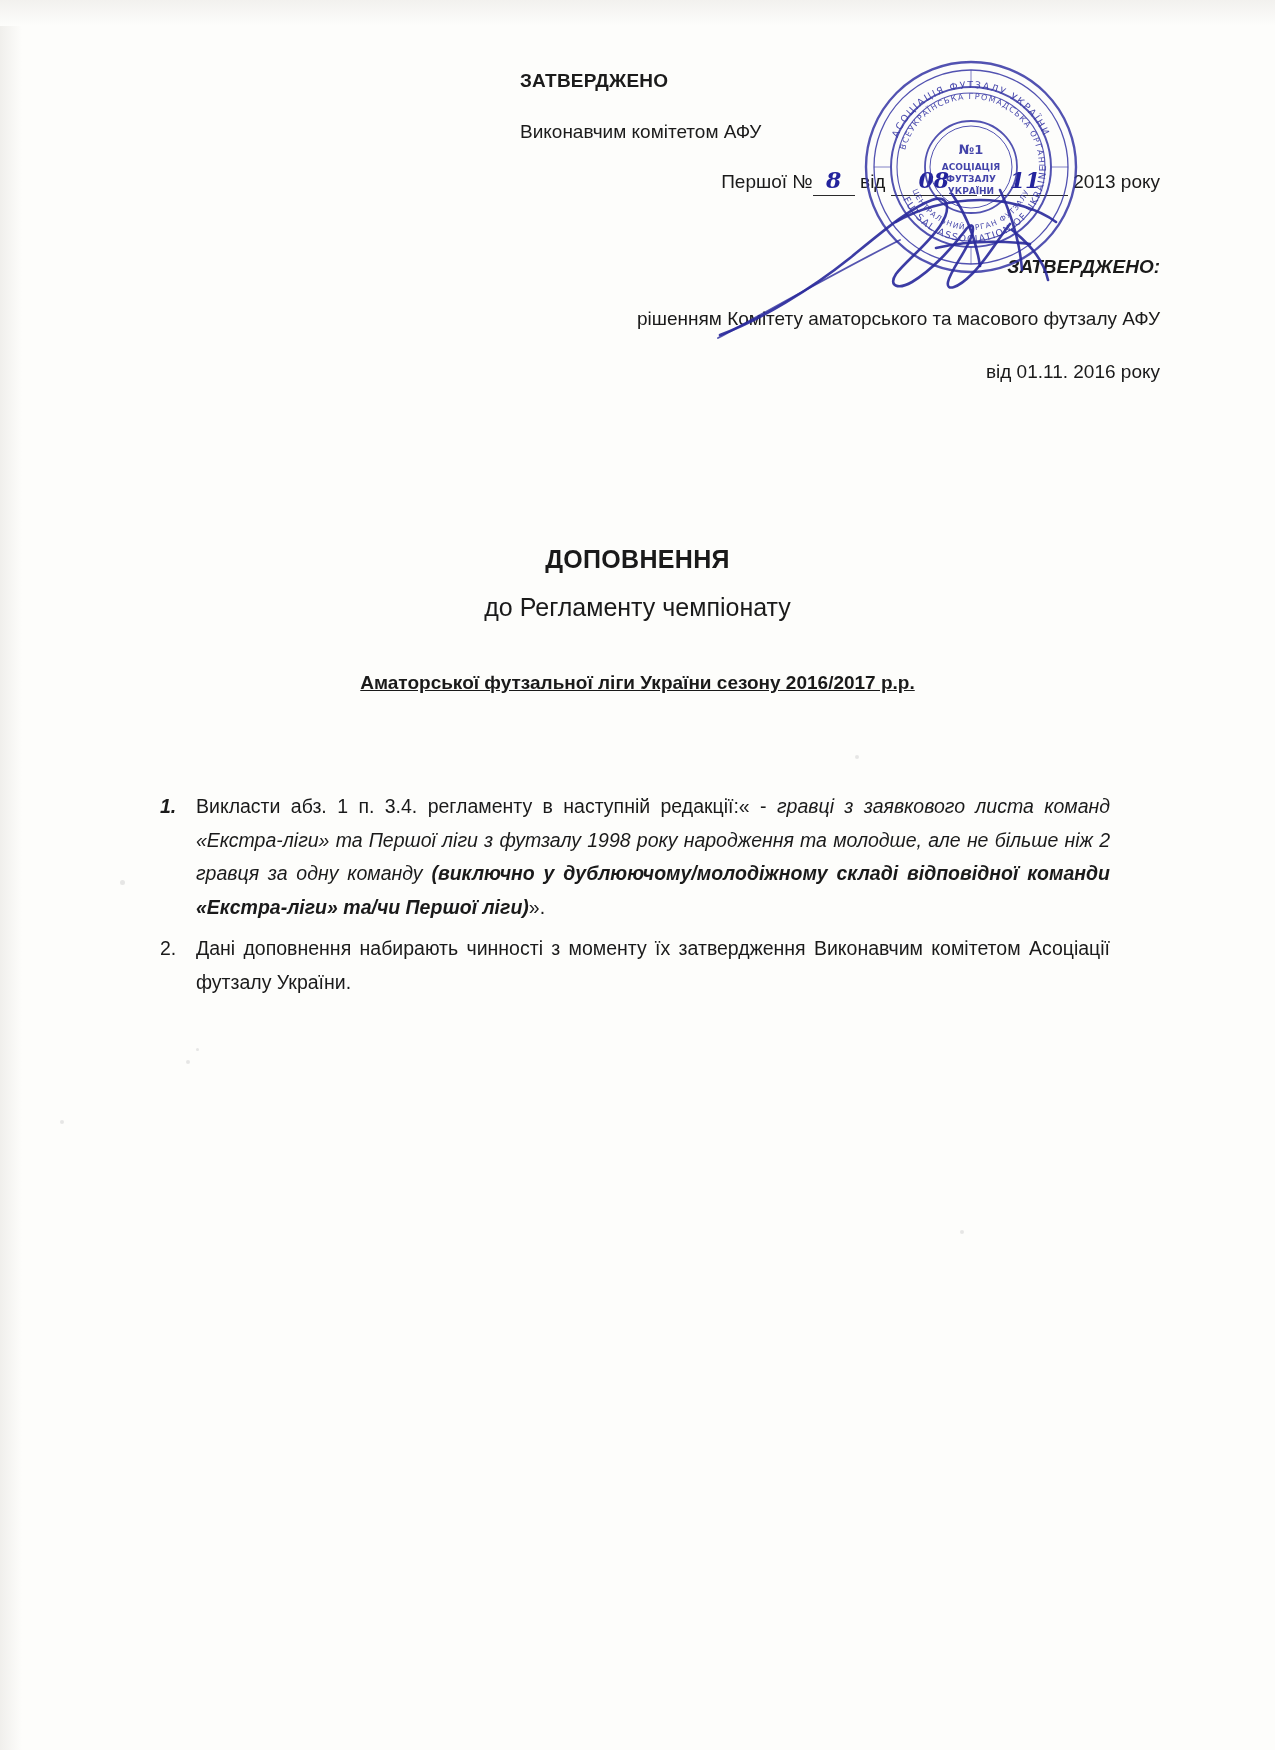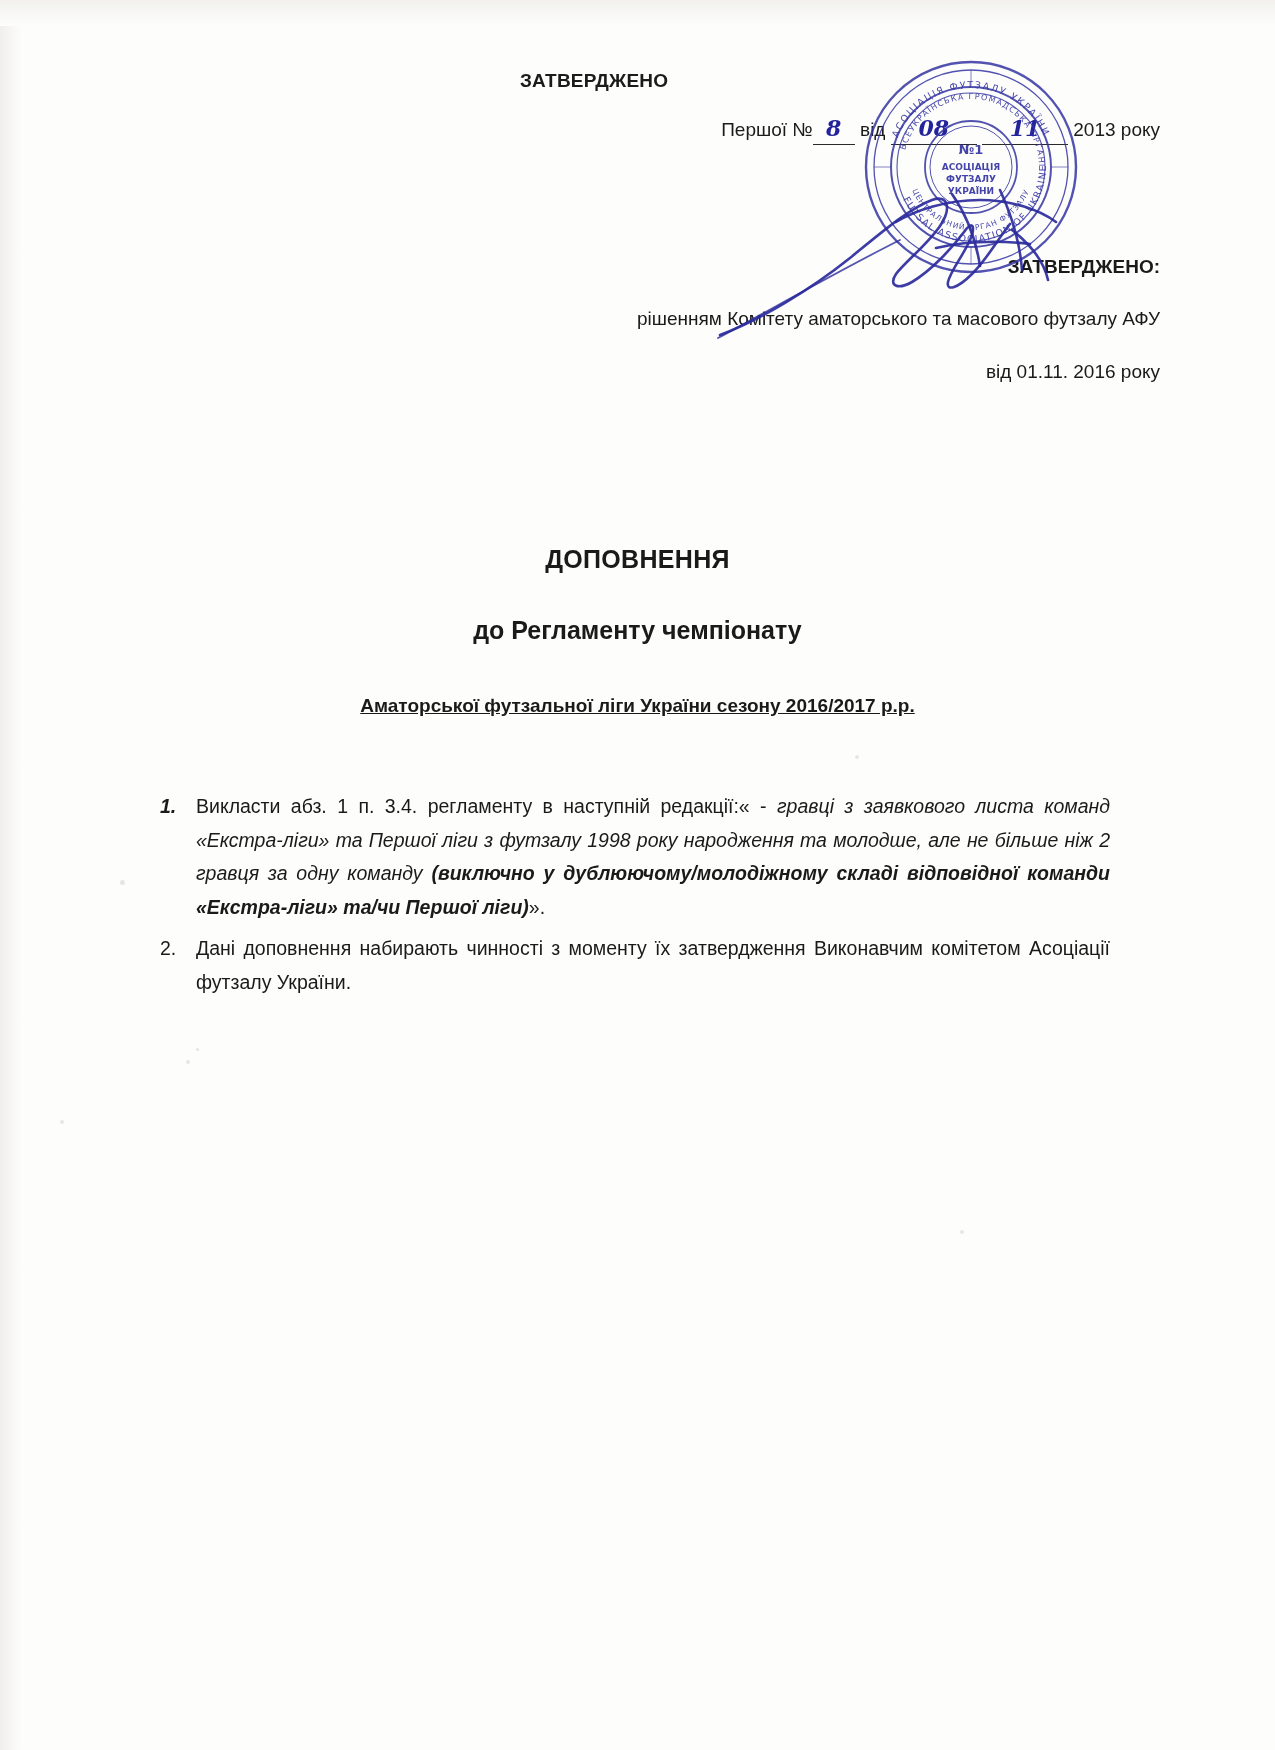--- a/index.html
+++ b/index.html
@@ -87,20 +87,21 @@
     position: absolute;
     left: 440px;
     top: 252px;
     width: 720px;
     font-size: 19px;
     line-height: 1.6;
   }
   .appr2-title {
     text-align: right;
     font-weight: 700;
+    font-style: italic;
   }
   .appr2-body {
     margin-top: 22px;
     text-align: right;
     white-space: nowrap;
   }
   .appr2-date {
     margin-top: 22px;
     text-align: right;
   }
@@ -133,23 +134,23 @@
     top: 545px;
     width: 1275px;
     text-align: center;
   }
   .t1 {
     font-size: 25px;
     font-weight: 700;
     letter-spacing: .3px;
   }
   .t2 {
-    margin-top: 42px;
+    margin-top: 19px;
     font-size: 25px;
-    font-weight: 700;
+    font-weight: 400;
   }
   .t3 {
     margin-top: 50px;
     font-size: 19px;
     font-weight: 700;
     text-decoration: underline;
   }
 
   
   .body-list {
@@ -196,20 +197,21 @@
 <body>
 
 <div class="page"></div>
 <div class="scan-edge-left"></div>
 <div class="scan-edge-top"></div>
 
 <div class="content">
 
   <div class="approval">
     <div class="appr-line appr-title">ЗАТВЕРДЖЕНО</div>
+    <div class="appr-line" style="margin-top:22px;">Виконавчим комітетом АФУ</div>
     <div class="appr-decision">
       <span>Першої №</span><span class="blank-ul" style="min-width:42px;"><span class="hand">8</span></span>
       <span>від</span>
       <span class="blank-ul" style="min-width:86px;"><span class="hand">08</span></span>
       <span class="blank-ul" style="min-width:86px;"><span class="hand">11</span></span>
       <span>2013 року</span>
     </div>
   </div>
 
   <div class="approval2">

